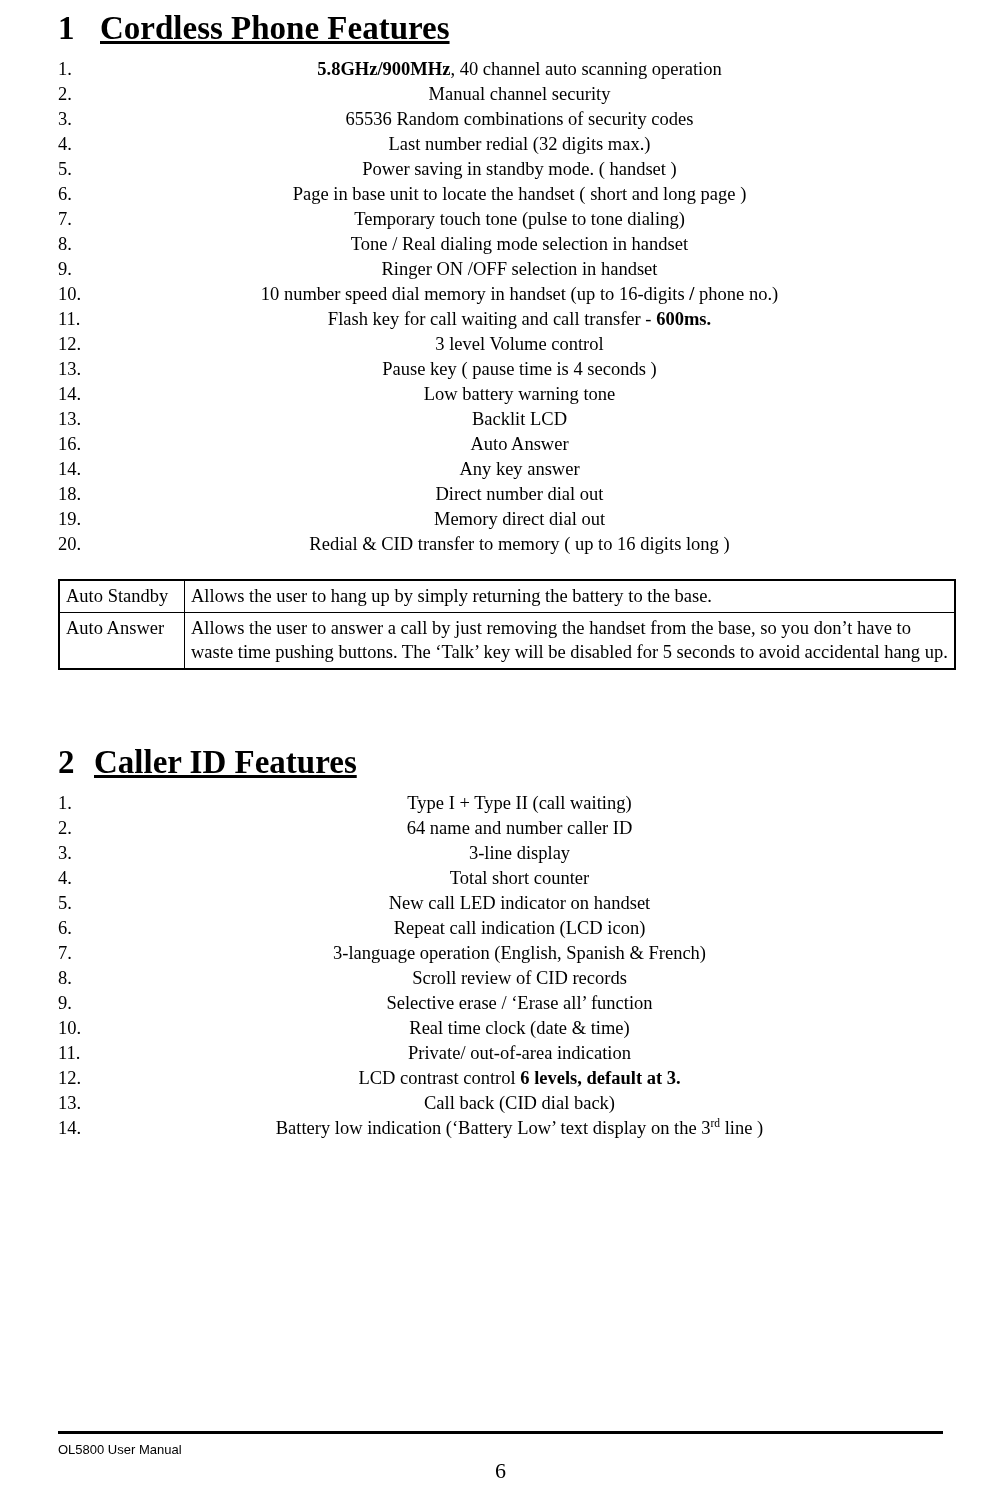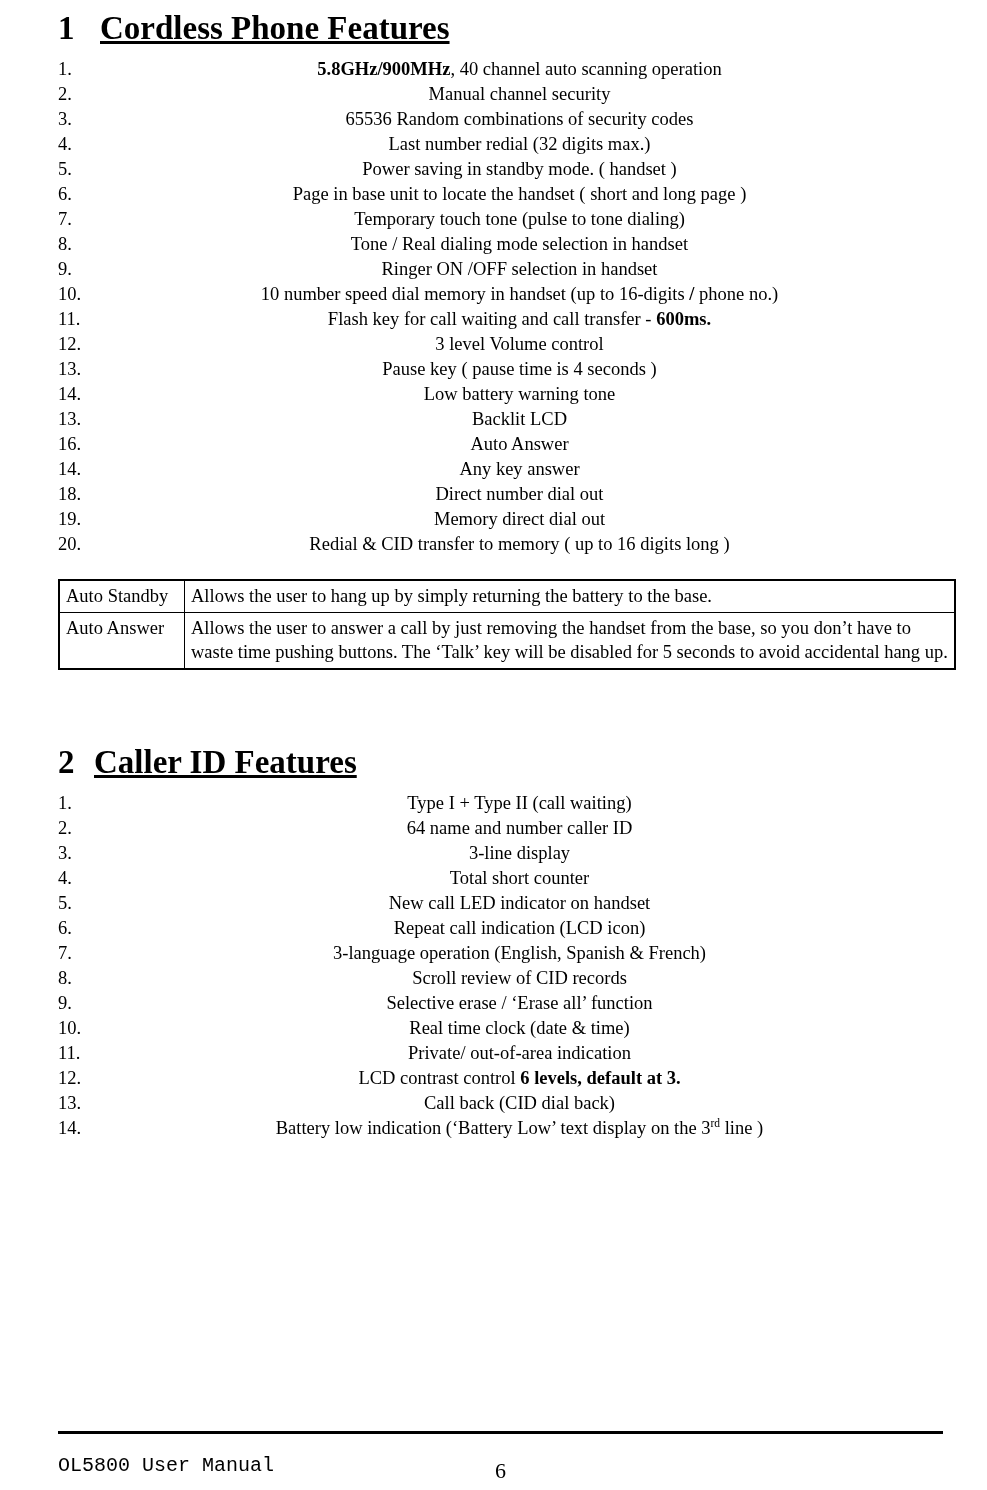--- a/index.html
+++ b/index.html
@@ -101,25 +101,25 @@
   }
   .footer-rule {
     border-top: 3px solid #000;
     margin-bottom: 6px;
   }
   .footer-inner {
     position: relative;
     height: 42px;
   }
   .footer-left {
-    font-family: Liberation Mono, monospace;
-    font-size: 20px;
+    font-family: Liberation Sans, sans-serif;
+    font-size: 13px;
     position: absolute;
     left: 0;
-    top: 14px;
+    top: 2px;
   }
   .footer-page {
     position: absolute;
     left: 50%;
     transform: translateX(-50%);
     top: 18px;
     font-size: 22px;
   }
 </style>
 </head>

